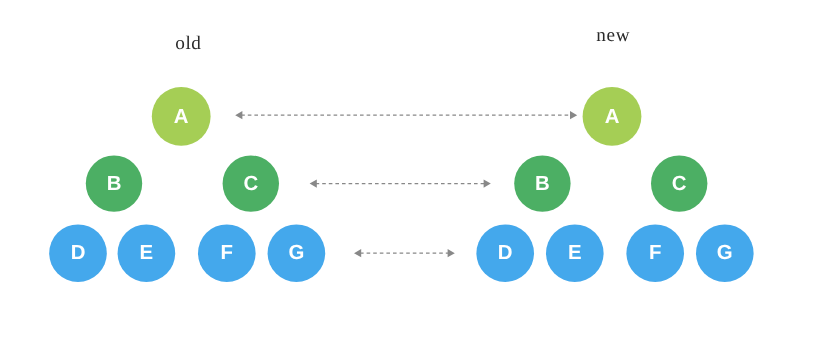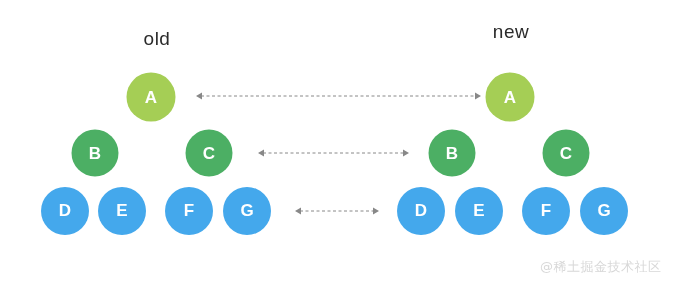--- a/index.html
+++ b/index.html
@@ -12,22 +12,22 @@
     width: 686px;
     height: 283px;
     background: #ffffff;
     overflow: hidden;
     font-family: "Liberation Sans", sans-serif;
   }
 
   
   .caption {
     position: absolute;
-    font-family: Liberation Sans, sans-serif;
-    font-size: 19px;
+    font-family: Liberation Serif, serif;
+    font-size: 16px;
     color: #2b2b2b;
     letter-spacing: 0.5px;
     white-space: nowrap;
     transform: translateX(-50%);
   }
 
   
   .node {
     position: absolute;
     border-radius: 50%;
@@ -90,14 +90,13 @@
     <div class="node leaf" style="left: 189px; top: 211px; width: 48px; height: 48px; color: rgb(255, 255, 255); background: rgb(68, 168, 236);">F</div>
     <div class="node leaf" style="left: 247px; top: 211px; width: 48px; height: 48px; color: rgb(255, 255, 255); background: rgb(68, 168, 236);">G</div>
     <div class="caption" style="left: 511px; top: 21px; color: rgb(43, 43, 43);">new</div>
     <div class="node root" style="left: 510px; top: 97px; width: 49px; height: 49px; color: rgb(255, 255, 255); background: rgb(165, 206, 85);">A</div>
     <div class="node mid" style="left: 452px; top: 153px; width: 47px; height: 47px; color: rgb(255, 255, 255); background: rgb(76, 175, 100);">B</div>
     <div class="node mid" style="left: 566px; top: 153px; width: 47px; height: 47px; color: rgb(255, 255, 255); background: rgb(76, 175, 100);">C</div>
     <div class="node leaf" style="left: 421px; top: 211px; width: 48px; height: 48px; color: rgb(255, 255, 255); background: rgb(68, 168, 236);">D</div>
     <div class="node leaf" style="left: 479px; top: 211px; width: 48px; height: 48px; color: rgb(255, 255, 255); background: rgb(68, 168, 236);">E</div>
     <div class="node leaf" style="left: 546px; top: 211px; width: 48px; height: 48px; color: rgb(255, 255, 255); background: rgb(68, 168, 236);">F</div>
     <div class="node leaf" style="left: 604px; top: 211px; width: 48px; height: 48px; color: rgb(255, 255, 255); background: rgb(68, 168, 236);">G</div>
-    <div class="watermark" style="left: 540px; top: 258px; color: rgb(216, 216, 216);">@稀土掘金技术社区</div>
   </div>
 
 </body></html>

